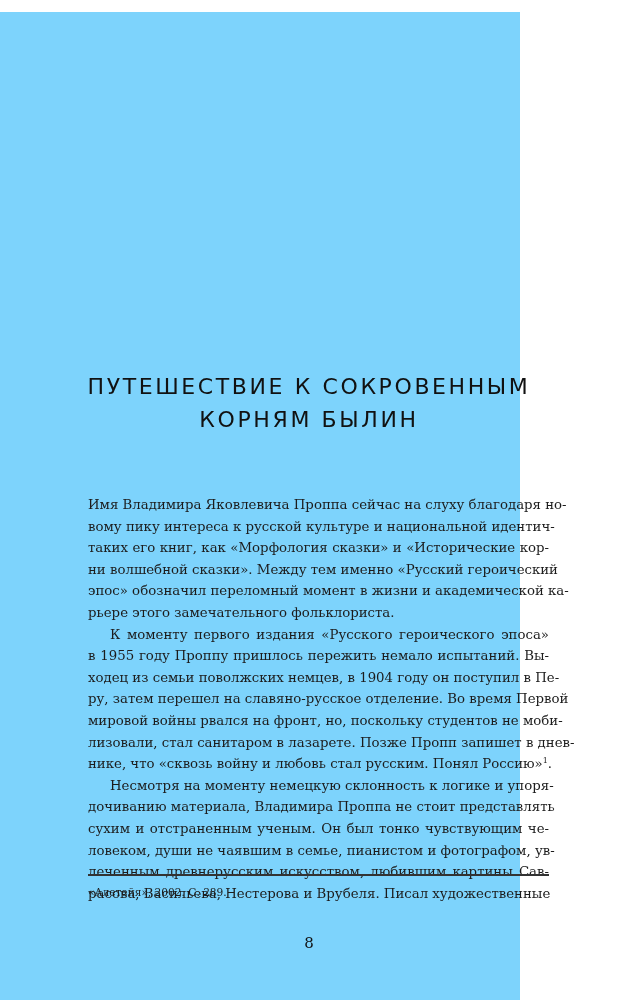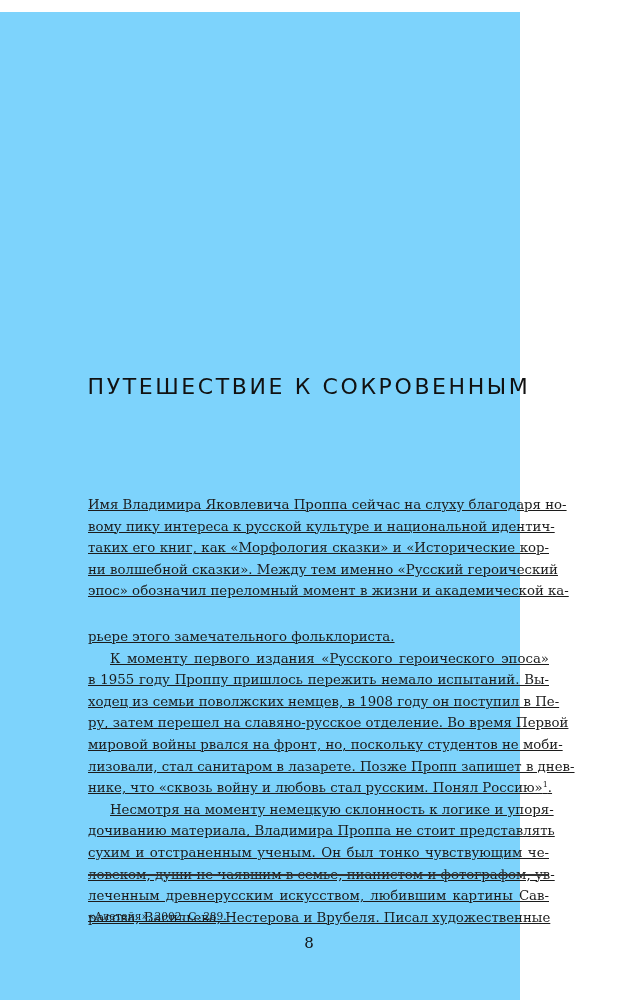--- a/index.html
+++ b/index.html
@@ -11,22 +11,22 @@
       font-family: "DejaVu Sans", sans-serif;
       font-size: 22px; letter-spacing: 2.6px; line-height: 33px;
       color: #111;
     }
     .title div { white-space: nowrap; }
     .body {
       position: absolute; left: 88px; width: 461px; top: 482px;
       font-family: "DejaVu Serif", serif;
       font-size: 13.3px; line-height: 21.6px; color: #1c1c1c;
     }
-    .line { white-space: nowrap; text-align: justify; text-align-last: justify; display: block; height: 21.6px; text-decoration: underline; }
-    .line.last { text-align-last: left; margin-top: 24px; }
+    .line { white-space: nowrap; text-align: justify; text-align-last: justify; display: block; height: 21.6px; }
+    .line.last { text-align-last: left; }
     .line.indent { padding-left: 22px; }
     .fn-rule {
       position: absolute; left: 88px; width: 461px; top: 862px; height: 2px; background: #333;
     }
     .footnote {
       position: absolute; left: 88px; width: 461px; top: 872px;
       font-family: "DejaVu Serif", serif; font-size: 10.6px; line-height: 17px; color: #1c1c1c;
     }
     .footnote .line { height: 17px; }
     sup { font-size: 8px; line-height: 0; vertical-align: 5px; }
@@ -35,32 +35,33 @@
       font-family: "DejaVu Serif", serif; font-size: 15px; color: #111;
     }
   </style>
 </head>
 <body>
 
 <div class="page">
 
   <div class="title">
     <div>ПУТЕШЕСТВИЕ К СОКРОВЕННЫМ</div>
+    <div>КОРНЯМ БЫЛИН</div>
   </div>
 
   <div class="body">
     <span class="line">Имя Владимира Яковлевича Проппа сейчас на слуху благодаря но-</span>
     <span class="line">вому пику интереса к русской культуре и национальной идентич-</span>
     <span class="line">таких его книг, как «Морфология сказки» и «Исторические кор-</span>
     <span class="line">ни волшебной сказки». Между тем именно «Русский героический</span>
     <span class="line">эпос» обозначил переломный момент в жизни и академической ка-</span>
     <span class="line last">рьере этого замечательного фольклориста.</span>
     <span class="line indent">К моменту первого издания «Русского героического эпоса»</span>
     <span class="line">в 1955 году Проппу пришлось пережить немало испытаний. Вы-</span>
-    <span class="line">ходец из семьи поволжских немцев, в 1908 году он поступил в Пе-</span>
+    <span class="line">ходец из семьи поволжских немцев, в 1904 году он поступил в Пе-</span>
     <span class="line">ру, затем перешел на славяно-русское отделение. Во время Первой</span>
     <span class="line">мировой войны рвался на фронт, но, поскольку студентов не моби-</span>
     <span class="line">лизовали, стал санитаром в лазарете. Позже Пропп запишет в днев-</span>
     <span class="line"><span>нике, что «сквозь войну и любовь стал русским. Понял Россию»</span><sup>1</sup><span>.</span></span>
     <span class="line indent">Несмотря на моменту немецкую склонность к логике и упоря-</span>
     <span class="line">дочиванию материала, Владимира Проппа не стоит представлять</span>
     <span class="line">сухим и отстраненным ученым. Он был тонко чувствующим че-</span>
     <span class="line">ловеком, души не чаявшим в семье, пианистом и фотографом, ув-</span>
     <span class="line">леченным древнерусским искусством, любившим картины Сав-</span>
     <span class="line">расова, Васильева, Нестерова и Врубеля. Писал художественные</span>

